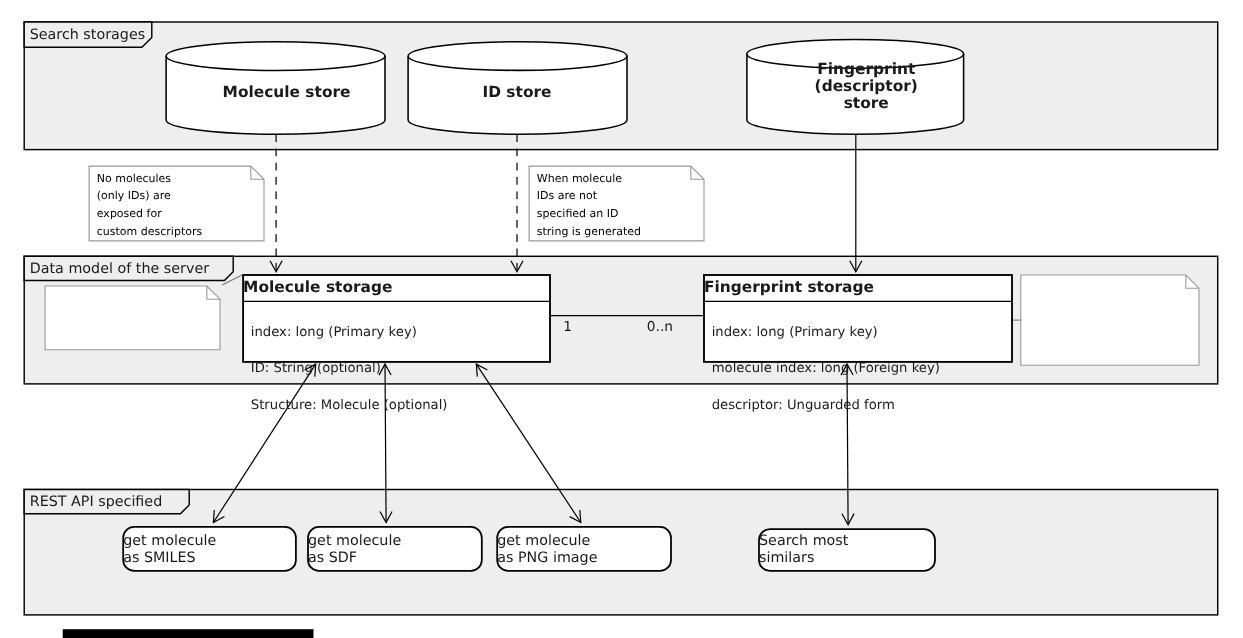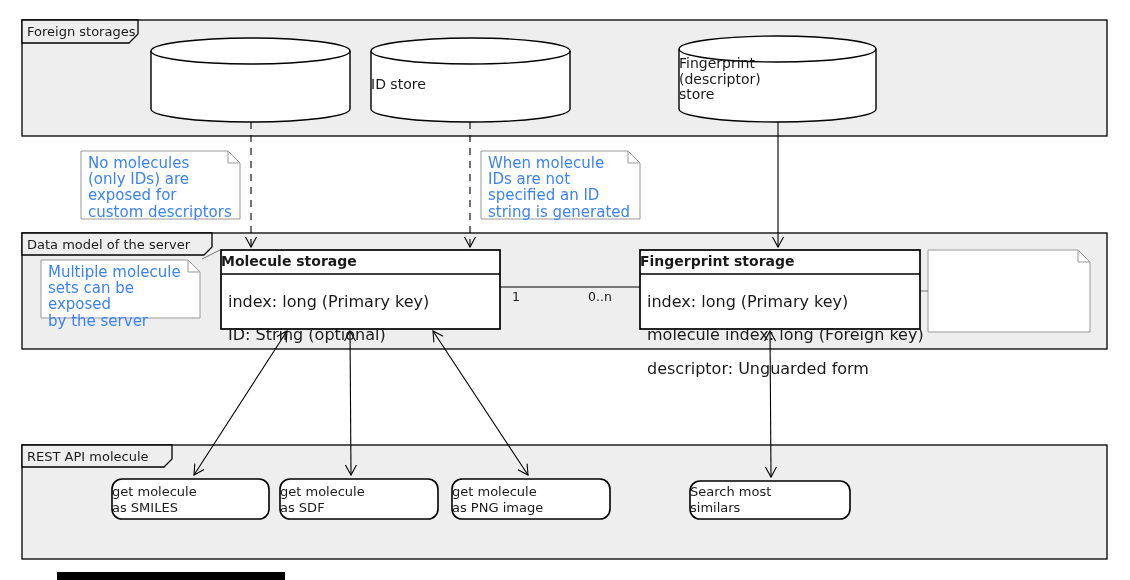--- a/index.html
+++ b/index.html
@@ -12,24 +12,24 @@
   .cyl{fill:#ffffff;stroke:#000000;stroke-width:1.4;}
   .rim{fill:none;stroke:#000000;stroke-width:1.4;}
   .note{fill:#ffffff;stroke:#999999;stroke-width:1;}
   .fold{fill:none;stroke:#999999;stroke-width:1;}
   .ep{fill:#ffffff;stroke:#000000;stroke-width:1.6;}
   .ln{stroke:#000000;stroke-width:1.1;fill:none;}
   .dash{stroke-dasharray:7,6;}
   .noteln{stroke:#777777;stroke-width:1;}
   .txt{position:absolute;color:#1a1a1a;font-size:13px;line-height:16px;white-space:pre-line;}
   .tab-label{font-size:13px;}
-  .store-label{font-weight:normal;font-size:14px;line-height:15.5px;}
+  .store-label{font-weight:bold;font-size:14px;text-align:center;line-height:15.5px;padding-left:10px;}
   .cls-title{font-weight:bold;font-size:14px;text-align:left;}
-  .cls-attr{font-size:16px;line-height:17.4px;white-space:nowrap;}
-  .note-txt{color:#3b82f6;font-size:15px;line-height:16.2px;}
+  .cls-attr{font-size:12px;line-height:17.4px;white-space:nowrap;}
+  .note-txt{color:#000000;font-size:10px;line-height:16.2px;}
   .ep-label{text-align:left;font-size:13px;line-height:16px;}
   .mult{font-size:12.5px;}
 </style>
 </head>
 <body>
 
 <div id="stage">
 
   <svg id="shapes" width="1130" height="580" viewBox="0 0 1130 580">
     <defs>
@@ -78,45 +78,44 @@
     <line class="ln" x1="778" y1="122" x2="778" y2="247" marker-end="url(#ah)"></line>
     <line class="ln" x1="500" y1="287" x2="640" y2="287"></line>
     <line class="ln" x1="287" y1="331" x2="194" y2="475" marker-start="url(#ah)" marker-end="url(#ah)"></line>
     <line class="ln" x1="350" y1="331" x2="351" y2="475" marker-start="url(#ah)" marker-end="url(#ah)"></line>
     <line class="ln" x1="433" y1="331" x2="528" y2="475" marker-start="url(#ah)" marker-end="url(#ah)"></line>
     <line class="ln" x1="770" y1="331" x2="771" y2="477" marker-start="url(#ah)" marker-end="url(#ah)"></line>
 
     <rect x="57" y="572" width="228" height="8" fill="#000000"></rect>
   </svg>
 
-  <div class="txt tab-label" style="left:27px;top:24px;">Foreign storages</div>
+  <div class="txt tab-label" style="left:27px;top:24px;">Search storages</div>
   <div class="txt tab-label" style="left:27px;top:237px;">Data model of the server</div>
-  <div class="txt tab-label" style="left:27px;top:449px;">REST API molecule</div>
+  <div class="txt tab-label" style="left:27px;top:449px;">REST API specified</div>
 
+  <div class="txt store-label" style="left:151px;top:77px;width:199px;">Molecule store</div>
   <div class="txt store-label" style="left:371px;top:77px;width:178px;">ID store</div>
   <div class="txt store-label" style="left:679px;top:56px;width:197px;">Fingerprint
 (descriptor)
 store</div>
 
   <div class="txt note-txt" style="left:88px;top:155px;width:144px;">No molecules
 (only IDs) are
 exposed for
 custom descriptors</div>
   <div class="txt note-txt" style="left:488px;top:155px;width:144px;">When molecule
 IDs are not
 specified an ID
 string is generated</div>
-  <div class="txt note-txt" style="left:48px;top:264px;width:146px;">Multiple molecule
-sets can be exposed
-by the server</div>
 
   <div class="txt cls-title" style="left:221px;top:253px;width:279px;">Molecule storage</div>
   <div class="txt" style="left:228px;top:277px;">
     <div class="cls-attr">index: long (Primary key)</div>
     <div class="cls-attr">ID: String (optional)</div>
+    <div class="cls-attr">Structure: Molecule (optional)</div>
   </div>
 
   <div class="txt cls-title" style="left:640px;top:253px;width:280px;">Fingerprint storage</div>
   <div class="txt" style="left:647px;top:277px;">
     <div class="cls-attr">index: long (Primary key)</div>
     <div class="cls-attr">molecule index: long (Foreign key)</div>
     <div class="cls-attr">descriptor: Unguarded form</div>
   </div>
 
   <div class="txt mult" style="left:512px;top:289px;width:20px;">1</div>

